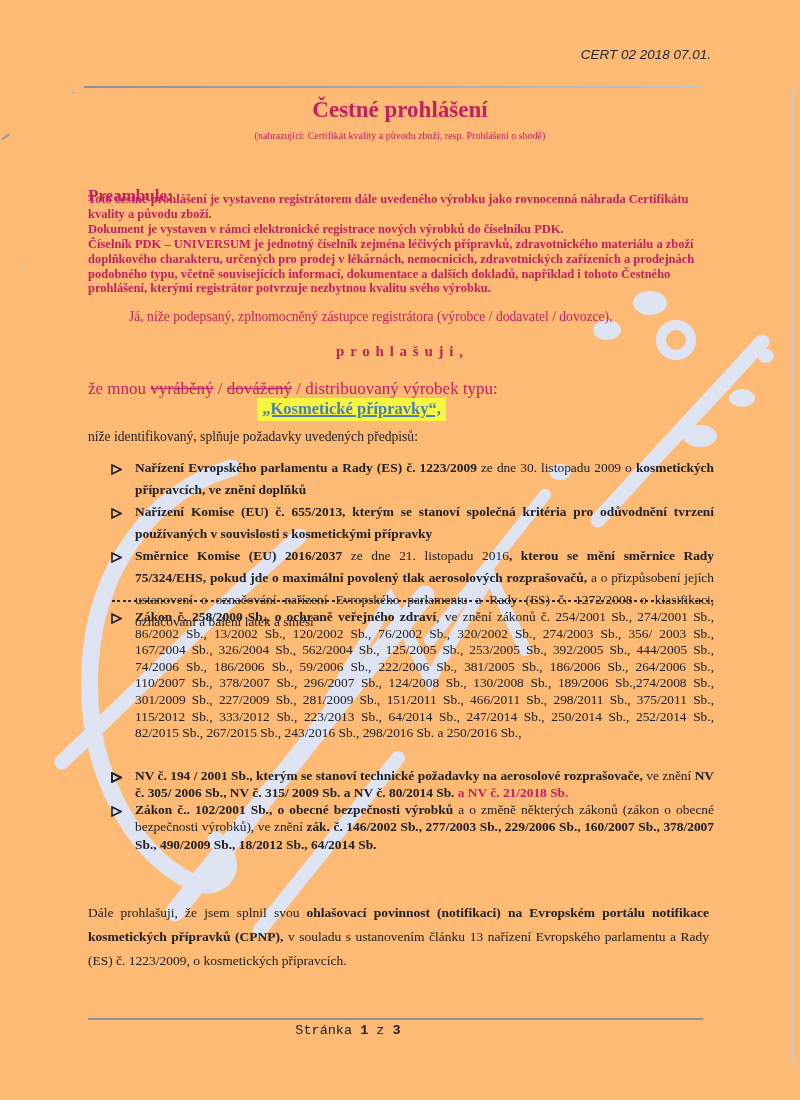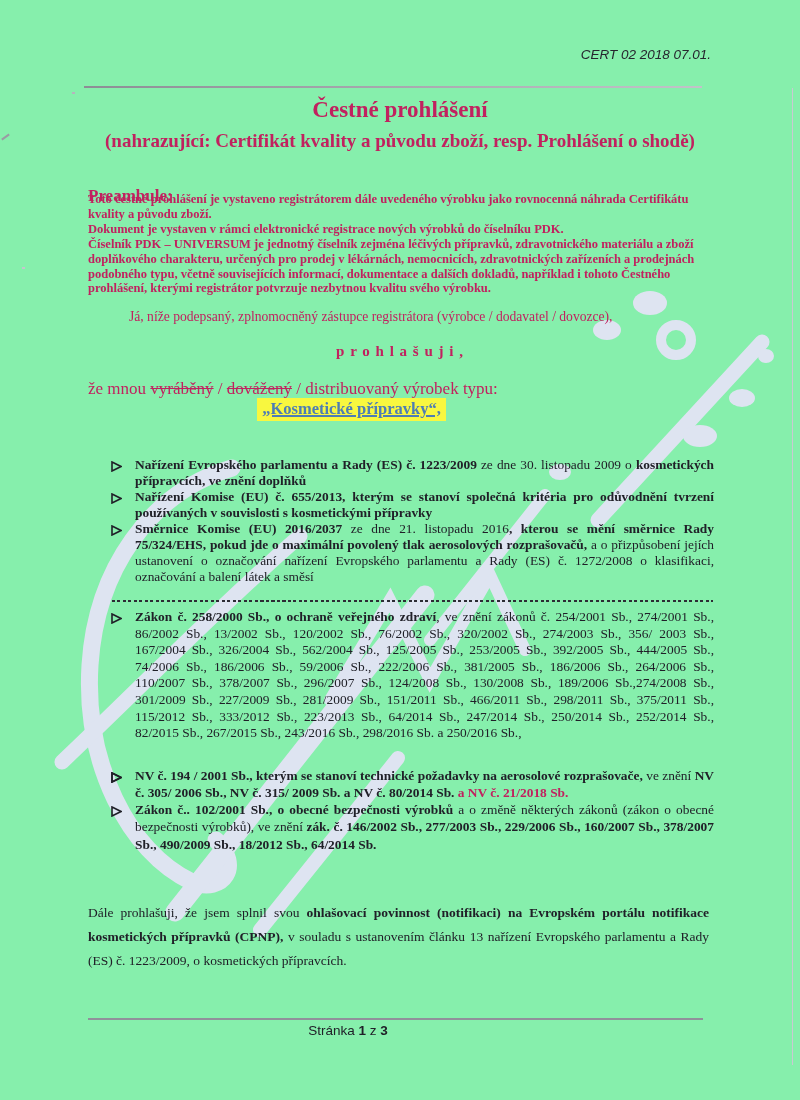--- a/index.html
+++ b/index.html
@@ -1,53 +1,53 @@
 <!DOCTYPE html>
 <html><head>
 <meta charset="utf-8">
 <style>
   html,body{margin:0;padding:0;background:#ffffff;}
-  .page{position:relative;width:800px;height:1100px;background:#86efac;overflow:hidden;
+  .page{position:relative;width:800px;height:1100px;background:#fdba74;overflow:hidden;
         font-family:"Liberation Serif",serif;color:#202028;}
   .page *{box-sizing:border-box;}
   .layer{position:absolute;z-index:1;}
   .wm{position:absolute;left:0;top:0;z-index:0;pointer-events:none;}
   .b{font-weight:bold;}
   .red{color:#c1215f;}
   .strike{text-decoration:line-through;}
   .cert-code{top:47px;right:89px;font-family:"Liberation Sans",sans-serif;font-style:italic;
              font-size:13.5px;color:#26262e;}
   .top-rule{left:84px;top:86px;width:618px;height:2px;
             background:linear-gradient(to right,#8d8d95,#c2c2c8);}
   .doc-title{top:97px;left:0;width:800px;text-align:center;font-weight:bold;font-size:23px;color:#c1215f;}
-  .doc-subtitle{top:130px;left:0;width:800px;text-align:center;font-weight:bold;font-size:19px;color:#c1215f;}
+  .doc-subtitle{top:130px;left:0;width:800px;text-align:center;font-weight:normal;font-size:10px;color:#c1215f;}
   .pre-head{left:88px;top:169px;font-size:17px;font-weight:bold;color:#c1215f;margin-top:17px;}
   .pre-body{left:88px;top:192px;width:620px;font-size:12.5px;font-weight:bold;color:#c1215f;line-height:14.9px;}
   .pre-body p{margin:0;}
   .intro-line{left:88px;top:309px;width:625px;font-size:13.6px;color:#c1215f;text-indent:41px;}
   .verb-line{top:343px;left:0;width:800px;text-align:center;font-weight:bold;font-size:15px;
              letter-spacing:1px;color:#c1215f;}
   .type-line{left:88px;top:379px;width:625px;font-size:17px;color:#c1215f;}
   .product-wrap{top:398px;left:0;width:703px;text-align:center;}
   .product{display:inline-block;background:#f8f73f;color:#4d7db5;font-weight:bold;font-size:16.5px;
            text-decoration:underline;text-decoration-thickness:1.5px;padding:1px 5px 2px 5px;}
   .follow-line{left:88px;top:429px;width:625px;font-size:13.6px;}
   .list{left:110px;width:604px;}
   .list1{top:457px;}
   .list2{top:609px;}
-  .bullet{position:relative;padding-left:25px;text-align:justify;font-size:13.4px;line-height:16px;}
+  .bullet{position:relative;padding-left:25px;text-align:justify;font-size:13.4px;line-height:22px;}
   .bullet .marker{position:absolute;left:1px;top:3px;}
   .big-item{line-height:16.6px;margin-bottom:25px;}
   .tight{line-height:17.2px;}
   .dashed-rule{left:112px;top:600px;width:601px;height:2px;
       background:repeating-linear-gradient(to right,#2c2c34 0 3px,transparent 3px 5.5px);}
   .closing{left:88px;top:901px;width:621px;text-align:justify;font-size:13.5px;line-height:24px;}
   .footer-rule{left:88px;top:1018px;width:615px;height:1.5px;background:#90909a;}
   .footer-text{top:1023px;left:0;width:696px;text-align:center;
-               font-family:Liberation Sans, sans-serif;font-size:13.5px;color:#202028;}
+               font-family:Liberation Mono, monospace;font-size:13.5px;color:#202028;}
   .vline{left:792px;top:88px;width:1px;height:977px;background:#c9c9d2;}
   .art1{left:1px;top:136px;width:9px;height:2px;background:#9a9aa4;transform:rotate(-35deg);}
   .art2{left:72px;top:92px;width:3px;height:2px;background:#b5b5bd;}
   .art3{left:22px;top:267px;width:3px;height:2px;background:#c5c5cd;}
 </style>
 </head>
 <body>
 
 <div class="page">
 
@@ -88,20 +88,21 @@
     <p>Dokument je vystaven v rámci elektronické registrace nových výrobků do číselníku PDK.</p>
     <p>Číselník PDK – UNIVERSUM je jednotný číselník zejména léčivých přípravků, zdravotnického materiálu a zboží doplňkového charakteru, určených pro prodej v lékárnách, nemocnicích, zdravotnických zařízeních a prodejnách podobného typu, včetně souvisejících informací, dokumentace a dalších dokladů, například i tohoto Čestného prohlášení, kterými registrátor potvrzuje nezbytnou kvalitu svého výrobku.</p>
   </div>
 
   <div class="layer verb-line">p r o h l a š u j i ,</div>
   <div class="layer intro-line">Já, níže podepsaný, zplnomocněný zástupce registrátora (výrobce / dodavatel / dovozce),</div>
   <div class="layer type-line"><span>že mnou </span><span class="strike">vyráběný</span><span> / </span><span class="strike">dovážený</span><span>  / distribuovaný výrobek typu:</span></div>
   <div class="layer product-wrap">
     <span class="product">„Kosmetické přípravky“,</span>
   </div>
+  <div class="layer follow-line">níže identifikovaný, splňuje požadavky uvedených předpisů:</div>
 
   <div class="layer list list1">
     <div class="bullet">
       <span class="marker"><svg width="11" height="11">
             <path d="M1 1 L10 5.5 L1 10 Z" fill="none" stroke="#202028" stroke-width="1.6"></path>
           </svg></span>
       <span><span class="b">Nařízení Evropského parlamentu a Rady (ES) č. 1223/2009</span><span> ze dne 30. listopadu 2009 o </span><span class="b">kosmetických přípravcích, ve znění doplňků</span></span>
     </div>
     <div class="bullet">
       <span class="marker"><svg width="11" height="11">

